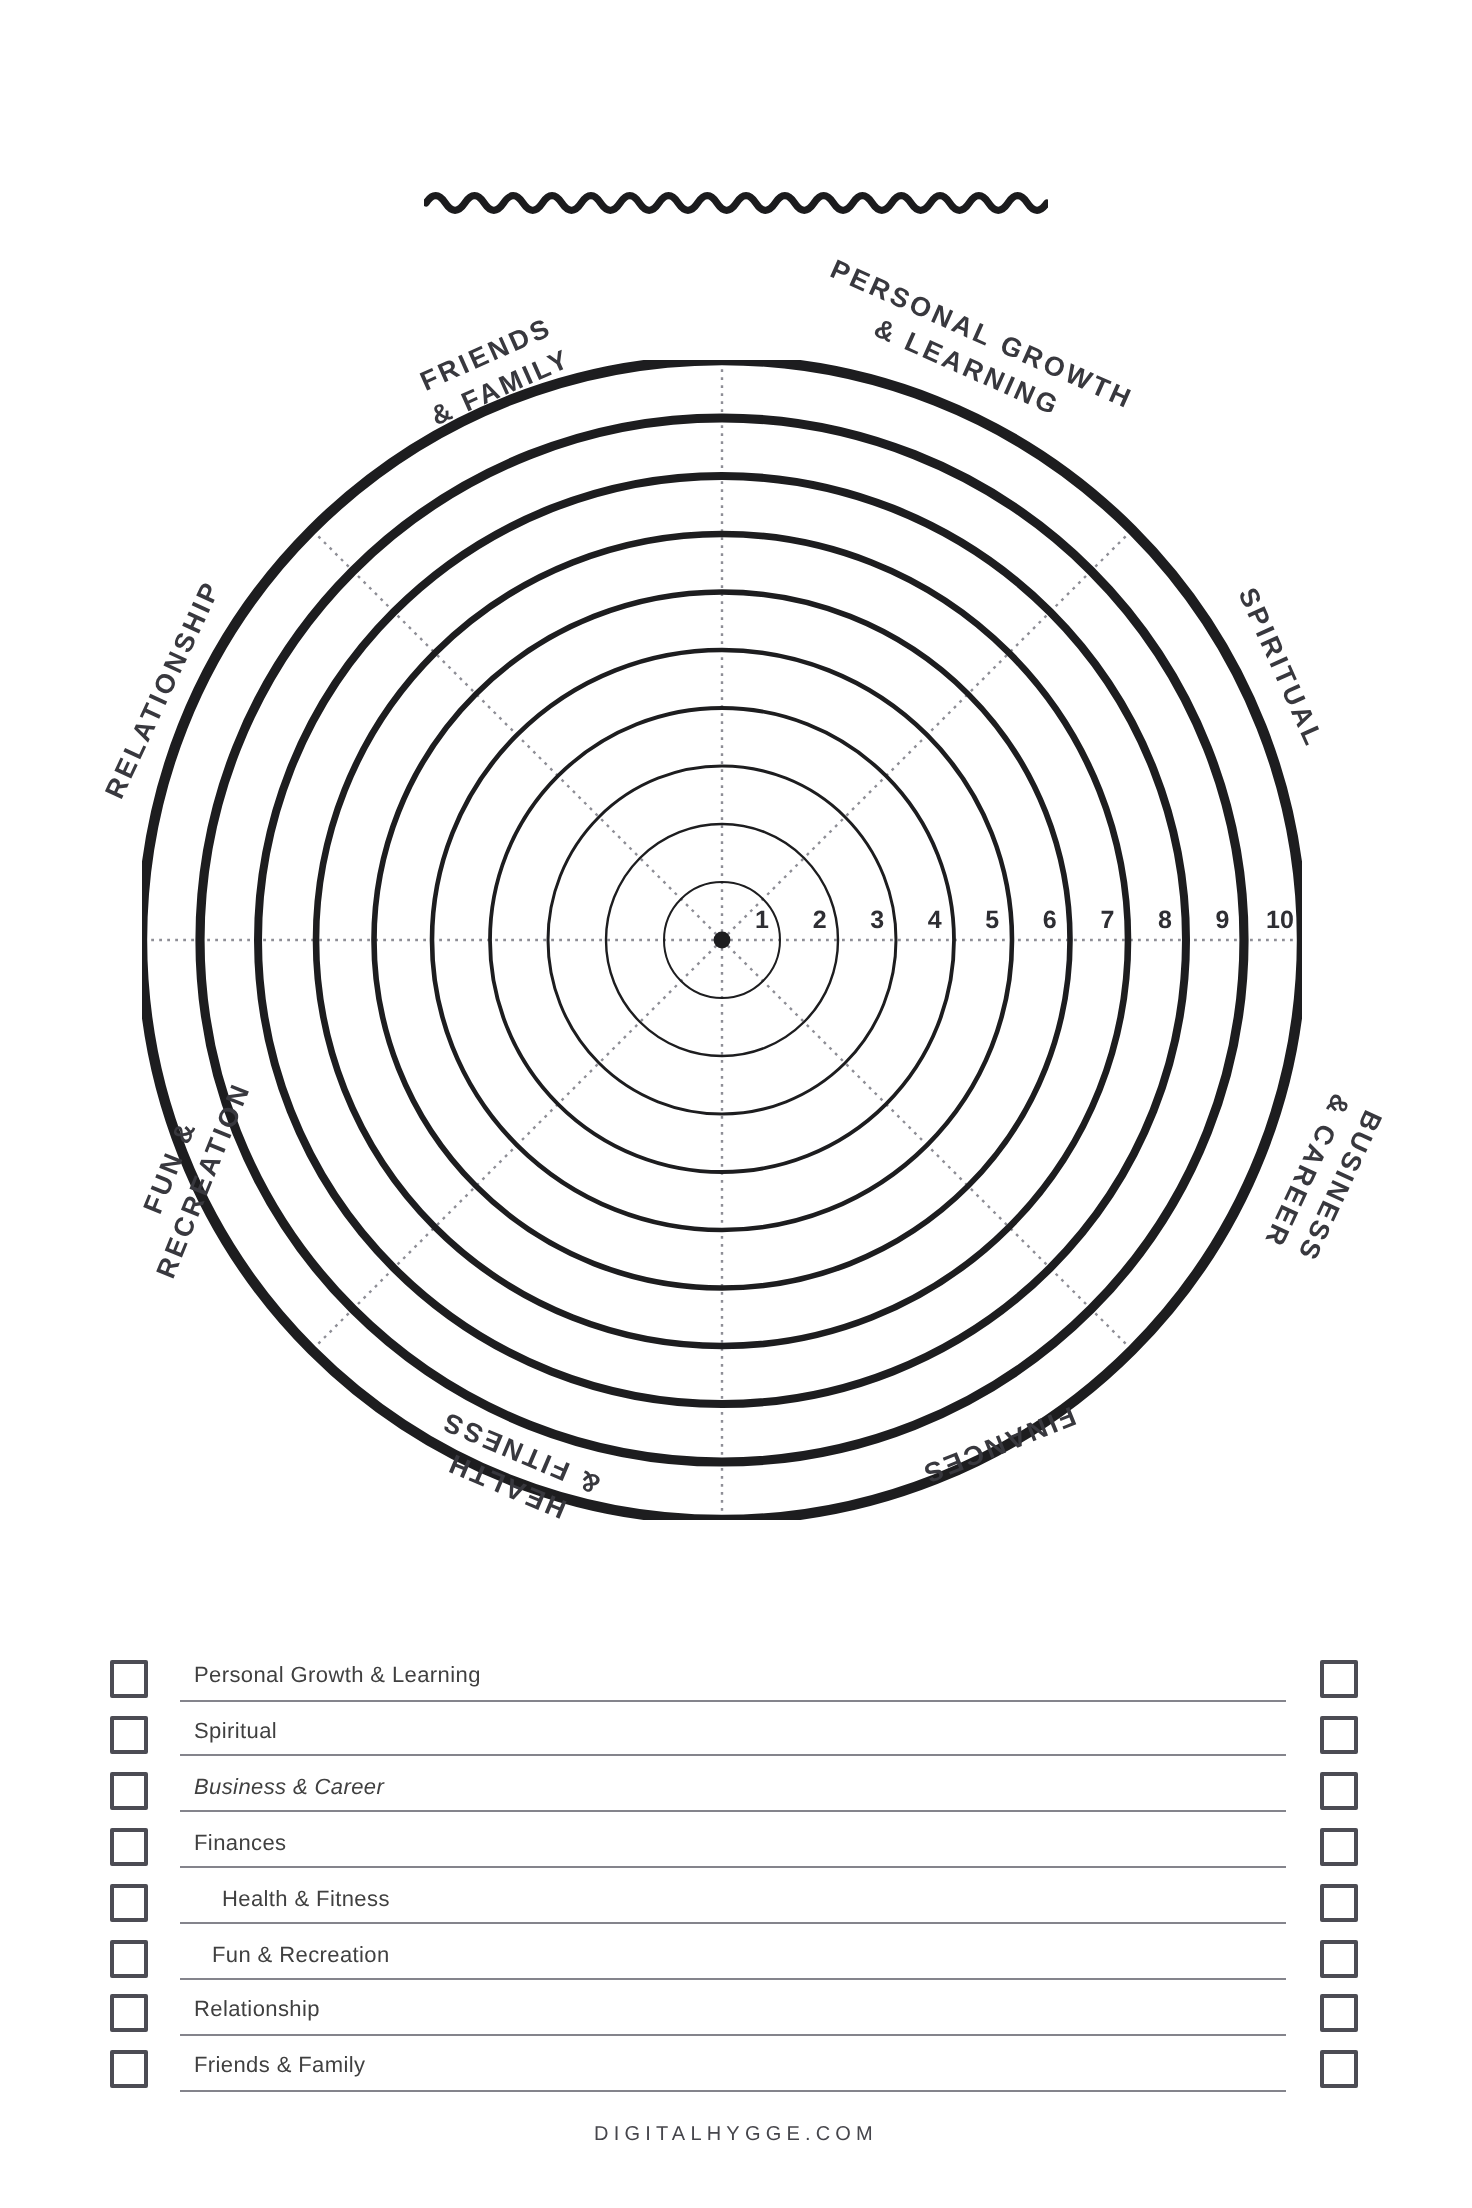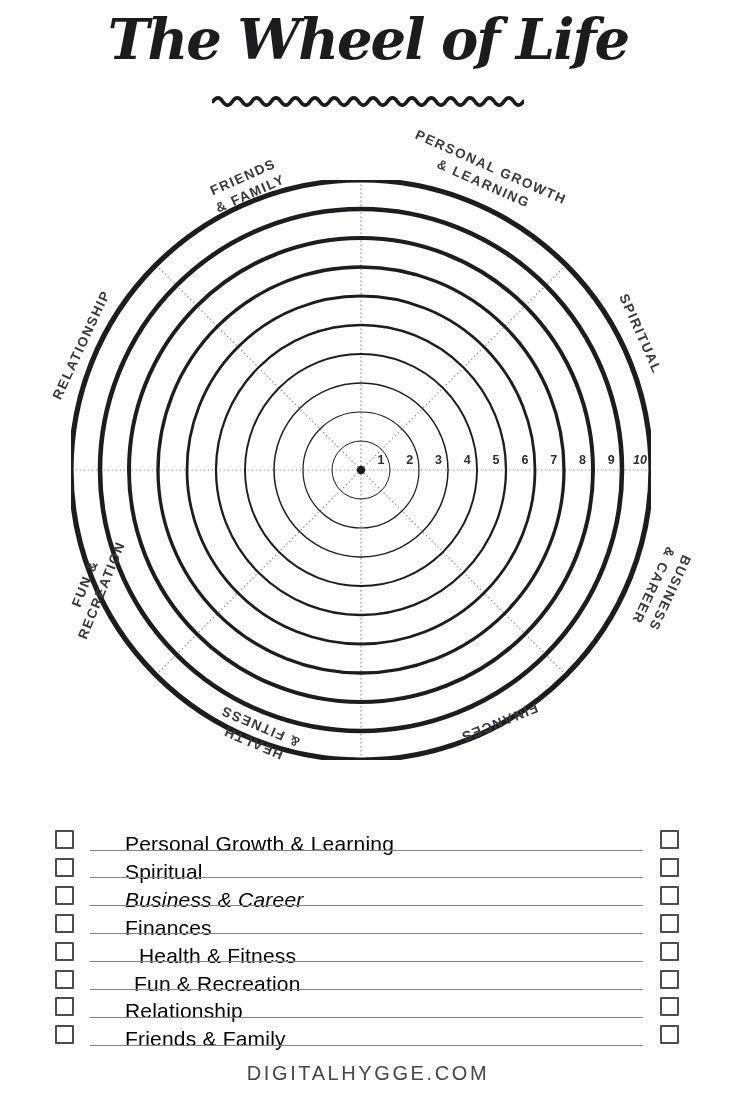--- a/index.html
+++ b/index.html
@@ -28,35 +28,34 @@
     letter-spacing:1.6px; color:#38383e; line-height:1.35; white-space:nowrap;
   }
   .sector-label span { display:block; }
 
   .checklist { position:absolute; left:0; top:0; width:736px; height:1104px; }
   .row-box {
     position:absolute; width:19px; height:19px;
     border:2px solid #4c4c54; background:#ffffff; border-radius:1px;
   }
   .row-label {
-    position:absolute; font-size:21px; color:#000000; letter-spacing:0.2px;margin-left:28px;
+    position:absolute; font-size:11px; color:#404040; letter-spacing:0.2px;
   }
   .row-line { position:absolute; height:0; border-bottom:1.5px solid #84848c; }
 
   .footer {
     position:absolute; left:0; top:1062px; width:736px; text-align:center;
-    font-size:20px; letter-spacing:2.6px; color:#46464c; font-weight:500;
+    font-size:10px; letter-spacing:2.6px; color:#46464c; font-weight:500;
   }
 </style>
 </head>
 <body>
 
 <div class="page">
 
-  <h1 class="title">The Wheel of Life</h1>
 
   <svg class="squiggle" width="312" height="17" viewBox="0 0 312 17">
     <path id="squiggle-path" fill="none" stroke="#1b1b1d" stroke-width="3.6" stroke-linecap="round" d="M1 8.5 Q 5.8 1.2 10.7 8.5 Q 15.5 15.8 20.4 8.5 Q 25.3 1.2 30.1 8.5 Q 34.9 15.8 39.8 8.5 Q 44.6 1.2 49.5 8.5 Q 54.4 15.8 59.2 8.5 Q 64.0 1.2 68.9 8.5 Q 73.8 15.8 78.6 8.5 Q 83.5 1.2 88.3 8.5 Q 93.2 15.8 98.0 8.5 Q 102.9 1.2 107.7 8.5 Q 112.6 15.8 117.4 8.5 Q 122.3 1.2 127.1 8.5 Q 132.0 15.8 136.8 8.5 Q 141.7 1.2 146.5 8.5 Q 151.3 15.8 156.2 8.5 Q 161.0 1.2 165.9 8.5 Q 170.7 15.8 175.6 8.5 Q 180.4 1.2 185.3 8.5 Q 190.1 15.8 195.0 8.5 Q 199.8 1.2 204.7 8.5 Q 209.5 15.8 214.4 8.5 Q 219.2 1.2 224.1 8.5 Q 228.9 15.8 233.8 8.5 Q 238.6 1.2 243.5 8.5 Q 248.3 15.8 253.2 8.5 Q 258.0 1.2 262.9 8.5 Q 267.7 15.8 272.6 8.5 Q 277.4 1.2 282.3 8.5 Q 287.1 15.8 292.0 8.5 Q 296.8 1.2 301.7 8.5 Q 306.5 15.8 311.4 8.5"></path>
   </svg>
 
   <div>
     <svg id="wheel-svg" class="wheel-svg" width="580" height="580" viewBox="0 0 580 580">
         <line x1="290" y1="290" x2="580.0" y2="290.0" stroke="#8e8e96" stroke-width="1.2" stroke-dasharray="1.4 2.6"></line>
         <line x1="290" y1="290" x2="495.1" y2="495.1" stroke="#8e8e96" stroke-width="1.2" stroke-dasharray="1.4 2.6"></line>
         <line x1="290" y1="290" x2="290.0" y2="580.0" stroke="#8e8e96" stroke-width="1.2" stroke-dasharray="1.4 2.6"></line>
@@ -80,21 +79,21 @@
     <div id="wheel-overlays">
         <div class="ring-number" style="left: 381px; top: 453px; color: rgb(46, 46, 51);">1</div>
         <div class="ring-number" style="left: 409.8px; top: 453px; color: rgb(46, 46, 51);">2</div>
         <div class="ring-number" style="left: 438.6px; top: 453px; color: rgb(46, 46, 51);">3</div>
         <div class="ring-number" style="left: 467.3px; top: 453px; color: rgb(46, 46, 51);">4</div>
         <div class="ring-number" style="left: 496.1px; top: 453px; color: rgb(46, 46, 51);">5</div>
         <div class="ring-number" style="left: 524.9px; top: 453px; color: rgb(46, 46, 51);">6</div>
         <div class="ring-number" style="left: 553.7px; top: 453px; color: rgb(46, 46, 51);">7</div>
         <div class="ring-number" style="left: 582.5px; top: 453px; color: rgb(46, 46, 51);">8</div>
         <div class="ring-number" style="left: 611.2px; top: 453px; color: rgb(46, 46, 51);">9</div>
-        <div class="ring-number" style="left: 640px; top: 453px; color: rgb(46, 46, 51); font-style: italic;">10</div>
+        <div class="ring-number" style="left: 640px; top: 453px; color: rgb(46, 46, 51);">10</div>
         <div class="sector-label" style="left: 487px; top: 176px; color: rgb(56, 56, 62); transform: translate(-50%, -50%) rotate(24deg);">
           <span>PERSONAL GROWTH</span>
           <span>&amp; LEARNING</span>
         </div>
         <div class="sector-label" style="left: 640px; top: 334px; color: rgb(56, 56, 62); transform: translate(-50%, -50%) rotate(66deg);">
           <span>SPIRITUAL</span>
         </div>
         <div class="sector-label" style="left: 661px; top: 589px; color: rgb(56, 56, 62); transform: translate(-50%, -50%) rotate(115deg);">
           <span>BUSINESS</span>
           <span>&amp; CAREER</span>

